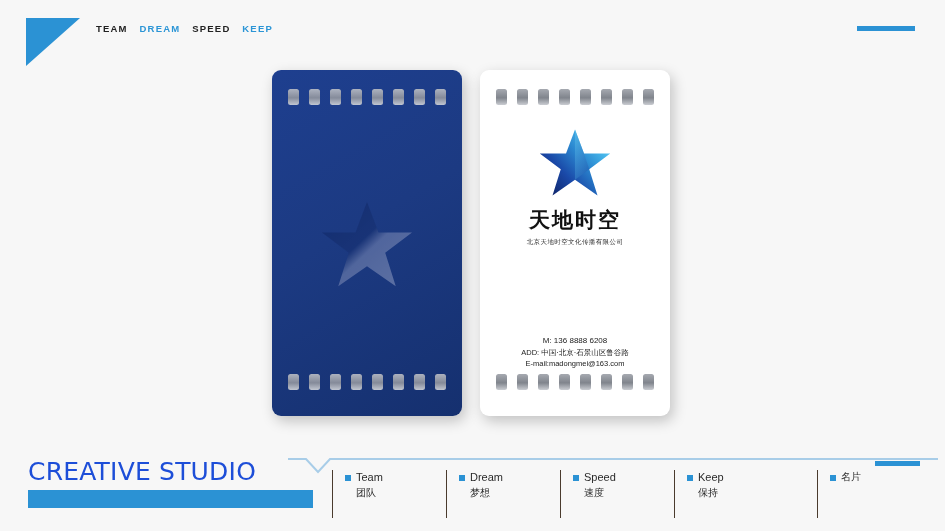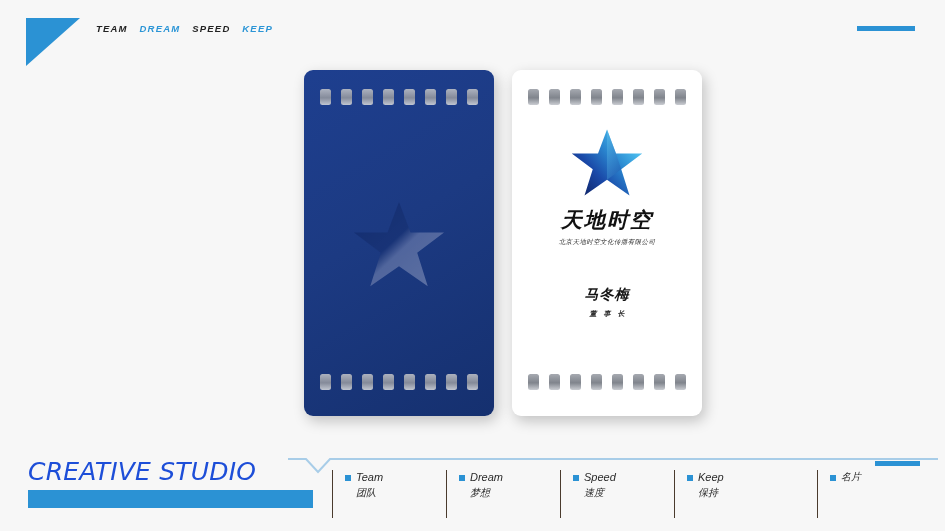--- a/index.html
+++ b/index.html
@@ -13,21 +13,20 @@
     font-family: "Liberation Sans", "DejaVu Sans", sans-serif;
     overflow: hidden;
     position: relative;
   }
   #slide {
     position: absolute;
     left: 0; top: 0;
     width: 945px;
     height: 531px;
     background: #f7f7f7;
-    font-style: italic;
   }
 
   
   #header-logo-triangle {
     position: absolute;
     left: 26px;
     top: 18px;
     width: 54px;
     height: 48px;
   }
@@ -53,21 +52,20 @@
     background: #2b92d4;
   }
 
   
   #cards-area {
     position: absolute;
     left: 272px;
     top: 70px;
     width: 400px;
     height: 346px;
-    margin-left: 32px;
   }
   .card {
     position: absolute;
     top: 0;
     width: 190px;
     height: 346px;
     border-radius: 9px;
     box-shadow: 3px 5px 14px rgba(0,0,0,0.22);
     overflow: hidden;
   }
@@ -330,25 +328,26 @@
               <stop offset="100%" stop-color="#1b4fa8"></stop>
             </linearGradient>
           </defs>
           <polygon points="50,2 62,34 97,34 69,55 80,90 50,69 20,90 31,55 3,34 38,34" fill="url(#starGrad)"></polygon>
           <polygon points="50,2 62,34 69,55 50,69" fill="url(#starGrad2)" opacity="0.55"></polygon>
         </svg>
         <div id="logo-wordmark">天地时空</div>
         <div id="logo-subtitle">北京天地时空文化传播有限公司</div>
       </div>
 
-      <div id="person-block">
-        <div id="person-name">马冬梅</div>
-        <div id="person-title">董事长</div>
-      </div>
-
+
+      <div id="contact-block">
+        <div id="contact-phone">M: 136 8888 6208</div>
+        <div id="contact-address">ADD: 中国·北京·石景山区鲁谷路</div>
+        <div id="contact-email">E-mail:madongmei@163.com</div>
+      </div>
 
       <div class="perf-row perf-bottom">
         <div class="perf"></div>
         <div class="perf"></div>
         <div class="perf"></div>
         <div class="perf"></div>
         <div class="perf"></div>
         <div class="perf"></div>
         <div class="perf"></div>
         <div class="perf"></div>

